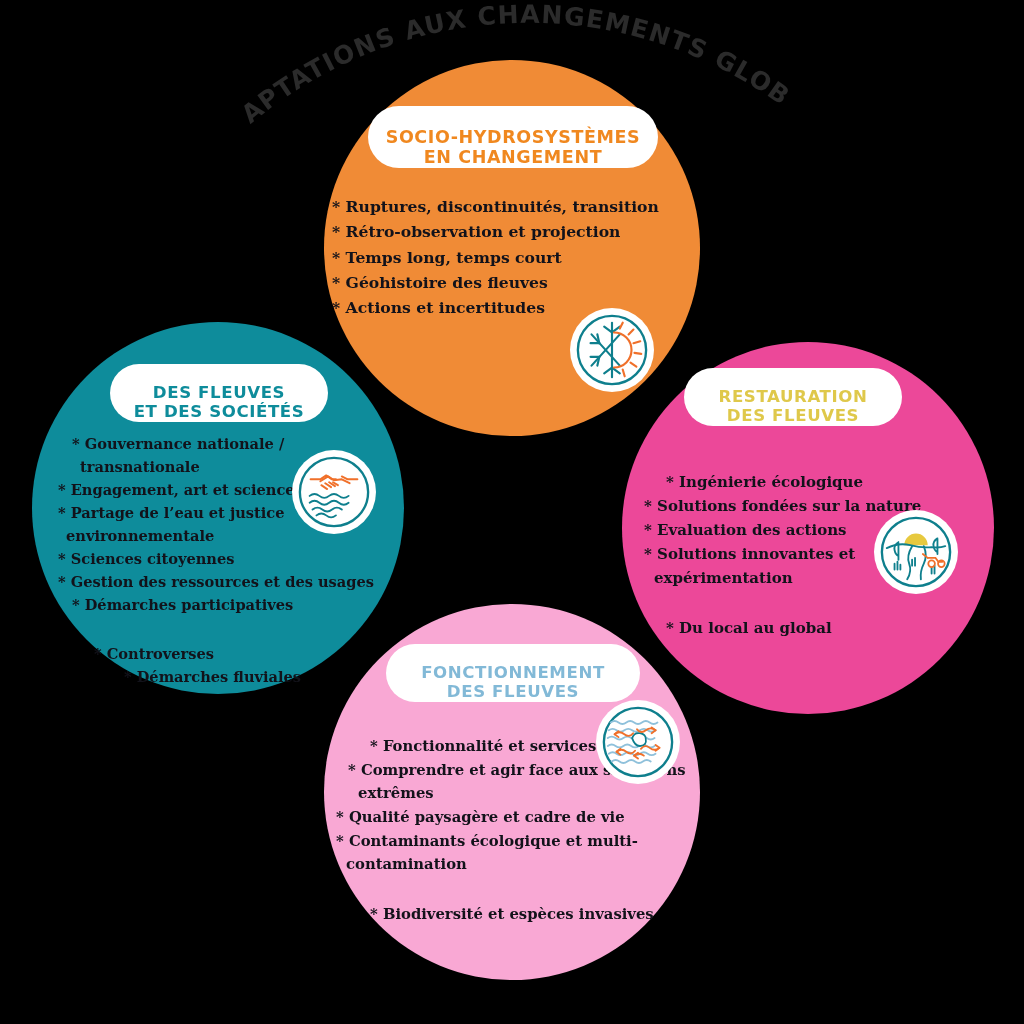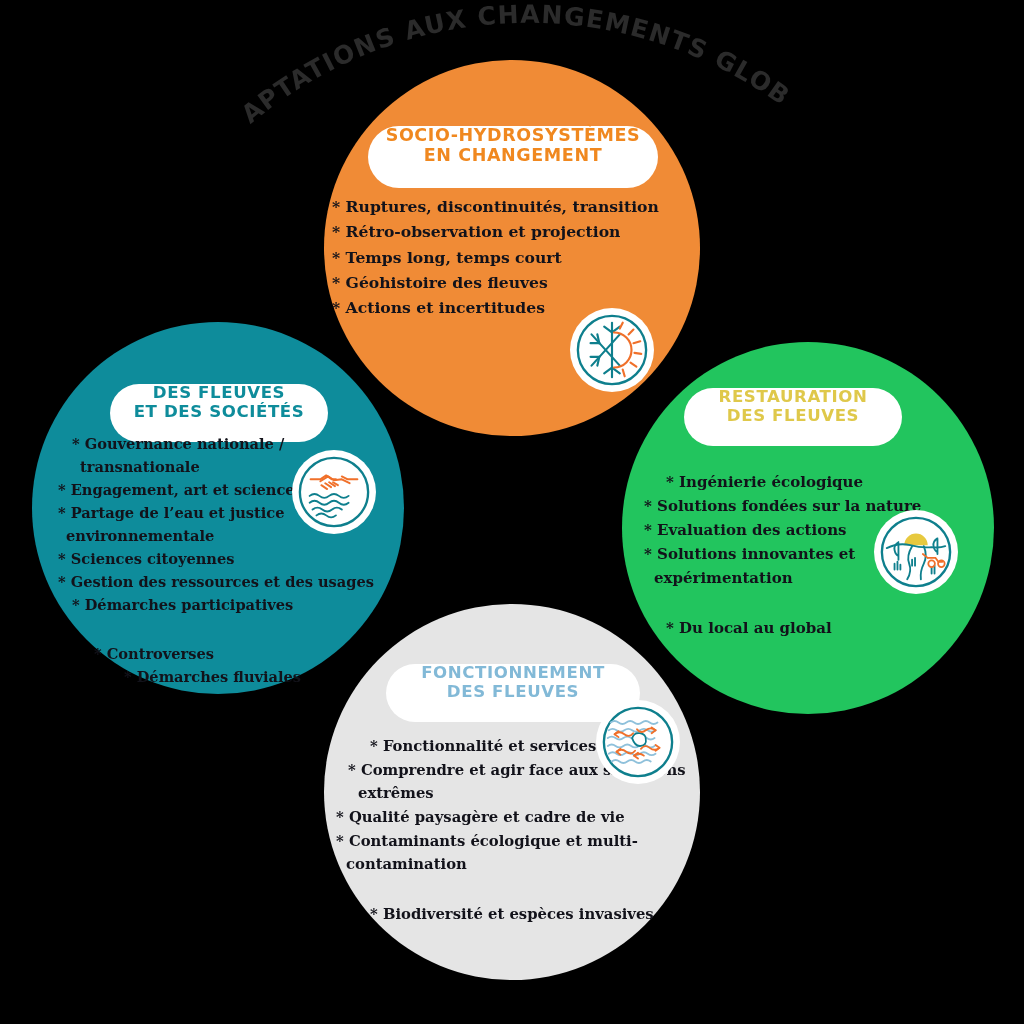--- a/index.html
+++ b/index.html
@@ -11,21 +11,21 @@
   .arc-title{position:absolute;left:0;top:0;width:1024px;height:200px;pointer-events:none;}
   .arc-title text{font-family:"DejaVu Sans","Liberation Sans",sans-serif;
       font-size:25px;font-weight:bold;letter-spacing:1.4px;fill:#2b2b2b;}
 
   
   .bubble{position:absolute;border-radius:50%;box-sizing:border-box;}
 
   .badge{position:absolute;background:#fff;border-radius:40px;
          text-align:center;line-height:1.14;font-weight:bold;
          letter-spacing:0.6px;box-sizing:border-box;
-         display:flex;align-items:flex-start;justify-content:center;margin-top:20px;}
+         display:flex;align-items:flex-end;justify-content:center;}
   .badge span{display:block;}
 
   .bullets{position:absolute;color:#12121a;
            font-family:"DejaVu Serif","Liberation Serif",serif;
            font-weight:bold;}
   .bullets .b{display:block;}
 
   .icon-badge{position:absolute;background:#fff;border-radius:50%;
               display:flex;align-items:center;justify-content:center;}
 
@@ -36,28 +36,28 @@
   #c-orange .icon-badge{left:246px;top:248px;width:84px;height:84px;}
 
   
   #c-teal{left:32px;top:322px;width:372px;height:372px;background:#0E8C9B;z-index:2;}
   #c-teal .badge{left:78px;top:42px;width:218px;height:58px;font-size:16.6px;color:#0E8C9B;}
   #c-teal .bullets{left:26px;top:110px;width:346px;font-size:14.6px;line-height:1.58;text-align:left;}
   #c-teal .bullets .b{padding-left:8px;text-indent:-8px;}
   #c-teal .icon-badge{left:260px;top:128px;width:84px;height:84px;}
 
   
-  #c-yellow{left:622px;top:342px;width:372px;height:372px;background:#22c55e;z-index:2;}
+  #c-yellow{left:622px;top:342px;width:372px;height:372px;background:#ec4899;z-index:2;}
   #c-yellow .badge{left:62px;top:26px;width:218px;height:58px;font-size:16.6px;color:#DFC84A;}
   #c-yellow .bullets{left:10px;top:102px;width:348px;font-size:15.0px;line-height:1.6;text-align:left;}
   #c-yellow .bullets .b{padding-left:10px;text-indent:-10px;}
   #c-yellow .icon-badge{left:252px;top:168px;width:84px;height:84px;}
 
   
-  #c-blue{left:324px;top:604px;width:376px;height:376px;background:#e5e5e5;z-index:4;}
+  #c-blue{left:324px;top:604px;width:376px;height:376px;background:#f9a8d4;z-index:4;}
   #c-blue .badge{left:62px;top:40px;width:254px;height:58px;font-size:16.6px;color:#82B9D7;}
   #c-blue .bullets{left:12px;top:104px;width:356px;font-size:14.8px;line-height:1.6;text-align:left;}
   #c-blue .bullets .b{padding-left:10px;text-indent:-10px;}
   #c-blue .icon-badge{left:272px;top:96px;width:84px;height:84px;}
   .ind1{padding-left:22px !important;}
   .ind2{padding-left:44px !important;margin-top:26px;}
   .ind3{padding-left:74px !important;}
 </style>
 </head>
 <body>

